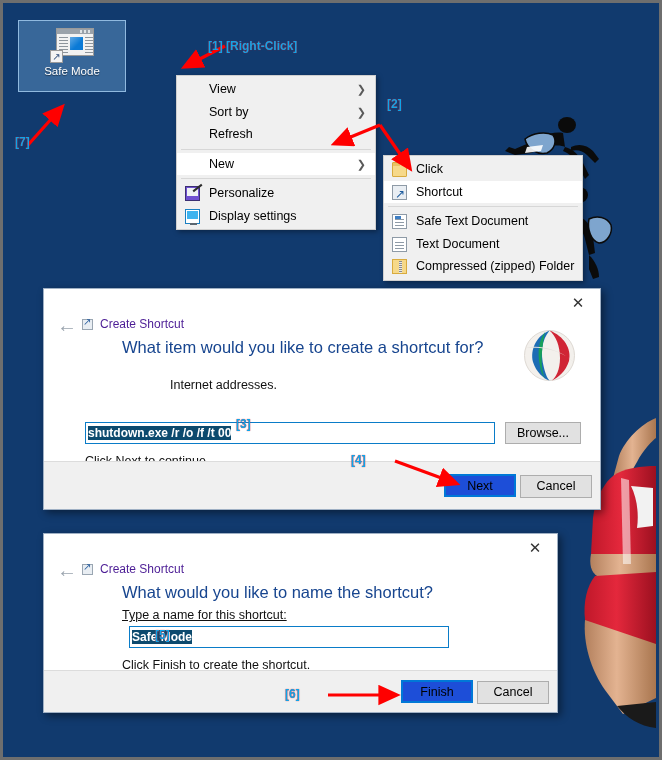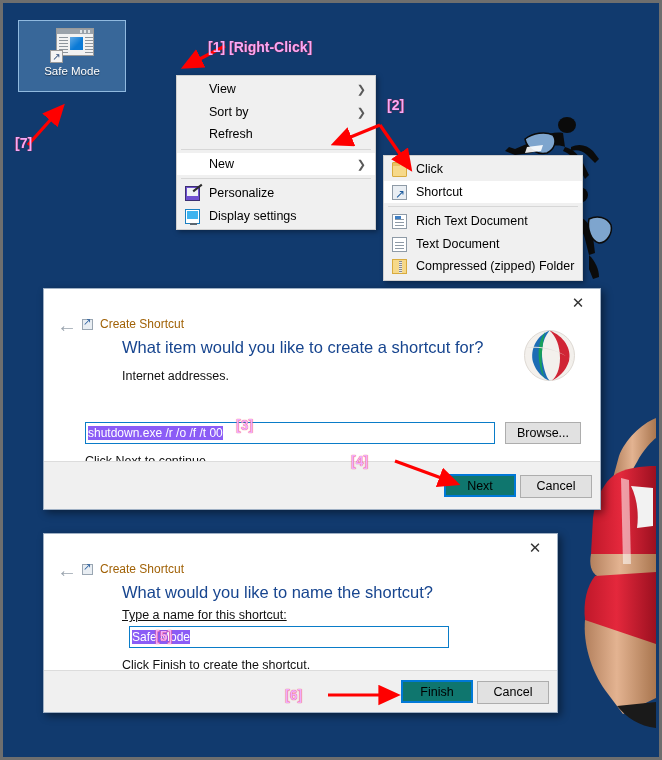--- a/index.html
+++ b/index.html
@@ -121,21 +121,21 @@
   #dialog-2{ left:40px; top:530px; width:515px; height:180px; }
   .dlg-close{
     position:absolute; right:0; top:0; width:44px; height:27px;
     display:flex;align-items:center;justify-content:center;
     font-size:15px; color:#333; cursor:default;
   }
   .dlg-back{
     position:absolute; left:13px; top:26px; font-size:20px; color:#9aa4ae; line-height:1;
   }
   .dlg-apptitle{
-    position:absolute; left:38px; top:28px; font-size:12px; color:#a16207;
+    position:absolute; left:38px; top:28px; font-size:12px; color:#4c1d95;
     display:flex; align-items:center; gap:7px;
   }
   .mini-shortcut{
     display:inline-block;width:11px;height:11px;background:#e9eef3;border:1px solid #9aa6b2;
     position:relative;
   }
   .mini-shortcut:after{content:"\2197";position:absolute;left:0px;top:-4px;font-size:10px;color:#2b5f9e;}
   .dlg-heading{
     position:absolute; left:78px; font-size:16.5px; color:#17458f; white-space:nowrap;
   }
@@ -143,31 +143,31 @@
   .dlg-footer{
     position:absolute; left:0; right:0; bottom:0; height:48px;
     background:#f0f0f0; border-top:1px solid #dcdcdc;
   }
   .btn{
     position:absolute; height:23px; width:72px;
     background:#e1e1e1; border:1px solid #adadad;
     font-size:12.5px; color:#000; line-height:21px; text-align:center;
   }
   .btn.primary{
-    background:#0f766e; border:2px solid #0078d7;
+    background:#1d4ed8; border:2px solid #0078d7;
   }
   .textfield{
     position:absolute; height:22px; background:#fff; border:1px solid #0a7cc8;
     font-size:12px; line-height:20px; padding-left:2px; white-space:nowrap; overflow:hidden;
   }
-  .sel{ background:#8b5cf6; color:#fff; }
+  .sel{ background:#0c4a6e; color:#fff;font-weight:bold; }
 
   
   .anno{
-    position:absolute; color:#f0abfc; font-weight:bold; font-size:14px;
+    position:absolute; color:#0ea5e9; font-weight:bold; font-size:12px;
     font-family:"Liberation Sans", sans-serif; white-space:nowrap;
     text-shadow:0 0 1px #f00;
   }
   .arrow-svg{ position:absolute; overflow:visible; pointer-events:none; }
 </style>
 </head>
 <body>
 
 <div id="root">
   <div id="desktop">
@@ -267,21 +267,21 @@
         <span class="ctx-ico ico-folder"></span>
         <span>Click</span>
       </div>
       <div class="ctx-item hl">
         <span class="ctx-ico ico-shortcut"></span>
         <span>Shortcut</span>
       </div>
       <div class="ctx-sep"></div>
       <div class="ctx-item">
         <span class="ctx-ico ico-page ico-rtf"></span>
-        <span>Rich Text Document</span>
+        <span>Safe Text Document</span>
       </div>
       <div class="ctx-item">
         <span class="ctx-ico ico-page"></span>
         <span>Text Document</span>
       </div>
       <div class="ctx-item">
         <span class="ctx-ico ico-zip"></span>
         <span>Compressed (zipped) Folder</span>
       </div>
     </div>
@@ -296,21 +296,21 @@
       <div class="dlg-heading" style="top:49px;">What item would you like to create a shortcut for?</div>
 
       <svg style="position:absolute;left:478px;top:39px;width:55px;height:55px;" viewBox="0 0 55 55">
         <circle cx="27.5" cy="27.5" r="25" fill="#f3f0ec" stroke="#ded9d3" stroke-width="1"></circle>
         <path d="M27.5 2.5 C20 12 18 24 22 40 C24 48 26 51 27.5 52.5 C22 51 14 44 11 34 C8 22 14 8 27.5 2.5 Z" fill="#1c6cb4"></path>
         <path d="M27.5 2.5 C34 8 38 18 38 30 C38 42 34 49 30 52.5 C36 50 44 43 47 33 C50 21 42 8 27.5 2.5 Z" fill="#d02535"></path>
         <path d="M23 4 C17 12 15 24 18 38 C19 44 21 48 23 51 C20 45 19 34 20 24 C21 14 22 8 23 4 Z" fill="#17a05a"></path>
         <path d="M4 20 C14 19 28 20 40 26 C46 29 50 32 52 35 C48 30 40 25 31 22 C20 18 10 18 4 20 Z" fill="#e6e2dd"></path>
       </svg>
 
-      <div class="dlg-body" style="top:80px;">Internet addresses.</div>
+      <div class="dlg-body" style="top:89px;margin-left:48px;">Internet addresses.</div>
 
       <div class="textfield" style="left:41px;top:133px;width:410px;">
         <span class="sel">shutdown.exe /r /o /f /t 00</span>
       </div>
       <div class="btn" style="left:461px;top:133px;width:76px;height:22px;line-height:20px;">Browse...</div>
 
       <div class="dlg-body" style="top:165px;left:41px;">Click Next to continue.</div>
 
       <div class="dlg-footer">
         <div class="btn primary" style="right:84px;top:12px;">Next</div>

